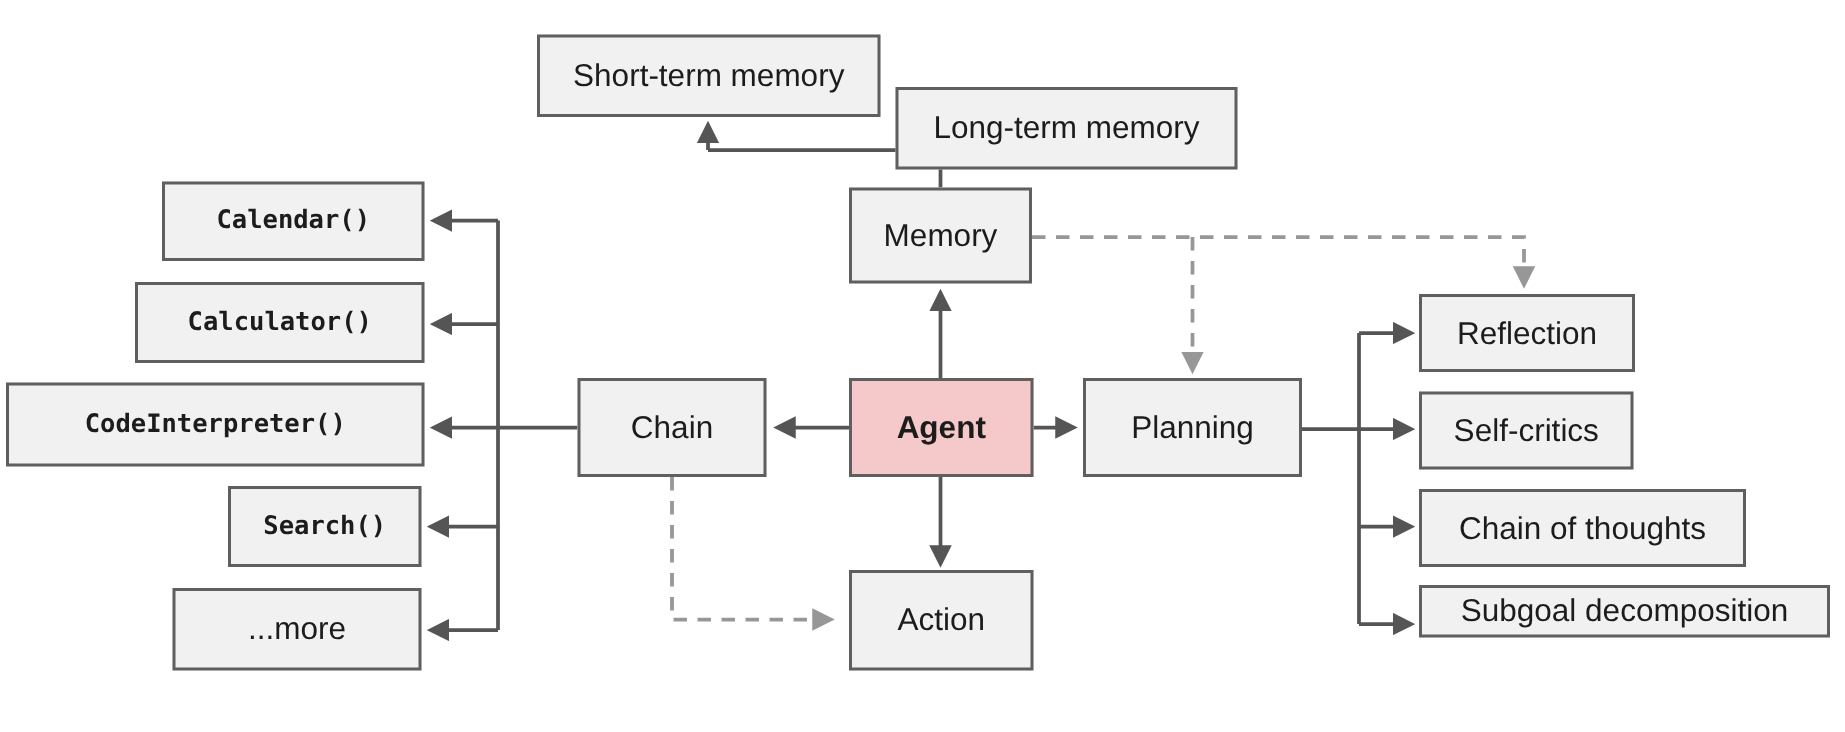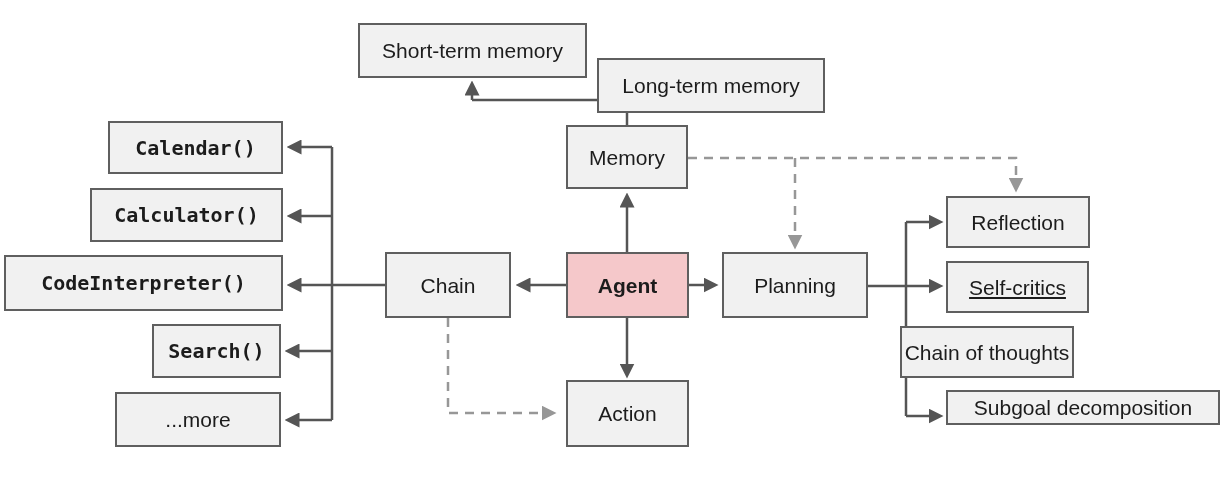--- a/index.html
+++ b/index.html
@@ -19,39 +19,39 @@
   .node{
     position:absolute;box-sizing:border-box;
     display:flex;align-items:center;justify-content:center;
     background:var(--node-fill,#f1f1f1);
     border:2.5px solid var(--node-border,#5f5f5f);
     color:var(--text,#1c1c1c);
     font-size:21px;line-height:1;white-space:nowrap;
   }
   .code{
     font-family:"DejaVu Sans Mono","Liberation Mono",monospace;
-    font-weight:bold;font-size:20px;
+    font-weight:bold;font-size:17px;
   }
   .agent{background:var(--agent-fill,#f5c8ca);font-weight:bold;}
   
   .n-short{left:358px;top:23px;width:229px;height:55px;}
   .n-long{left:597px;top:23px;width:228px;height:55px;margin-top:35px;}
   .n-memory{left:566px;top:125px;width:122px;height:64px;}
   .n-calendar{left:108px;top:121px;width:175px;height:53px;}
   .n-calculator{left:90px;top:188px;width:193px;height:54px;}
   .n-codeint{left:4px;top:255px;width:279px;height:56px;}
   .n-search{left:152px;top:324px;width:129px;height:54px;}
   .n-more{left:115px;top:392px;width:166px;height:55px;}
   .n-tools{left:385px;top:252px;width:126px;height:66px;}
   .n-agent{left:566px;top:252px;width:123px;height:66px;}
   .n-planning{left:722px;top:252px;width:146px;height:66px;}
   .n-action{left:566px;top:380px;width:123px;height:67px;}
   .n-reflection{left:946px;top:196px;width:144px;height:52px;}
-  .n-selfcritics{left:946px;top:261px;width:143px;height:52px;text-decoration:underline;}
-  .n-chain{left:900px;top:326px;width:174px;height:52px;}
+  .n-selfcritics{left:946px;top:261px;width:143px;height:52px;}
+  .n-chain{left:946px;top:326px;width:218px;height:52px;}
   .n-subgoal{left:946px;top:390px;width:274px;height:35px;}
 </style>
 </head>
 <body>
 
 <div id="canvas">
 
   <svg id="wires" viewBox="0 0 1230 488" xmlns="http://www.w3.org/2000/svg">
     <defs>
       <marker id="arrS" viewBox="0 0 10 10" refX="7" refY="5" markerWidth="6" markerHeight="6" orient="auto-start-reverse">

